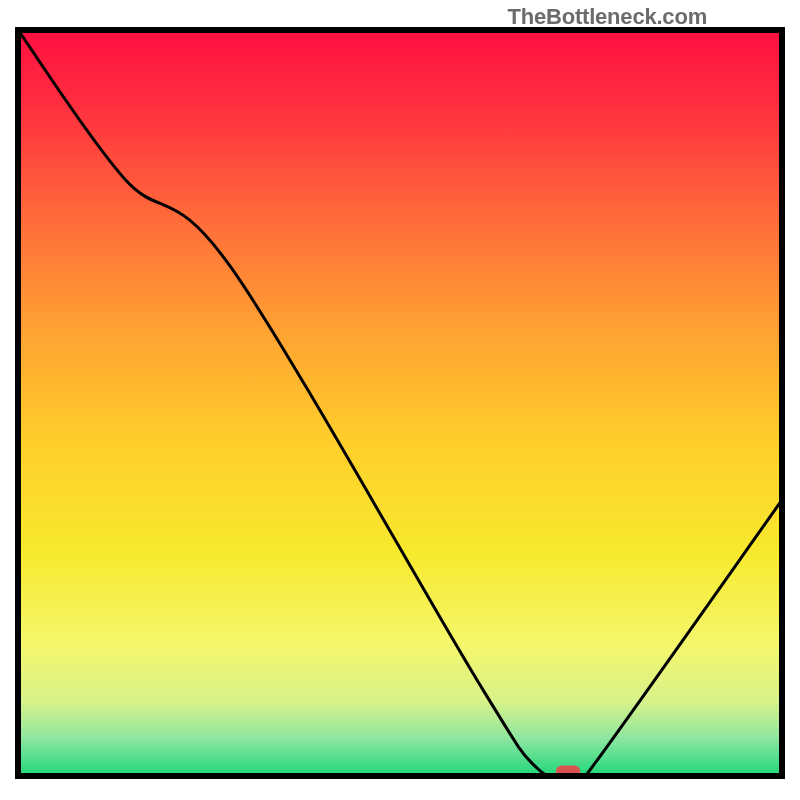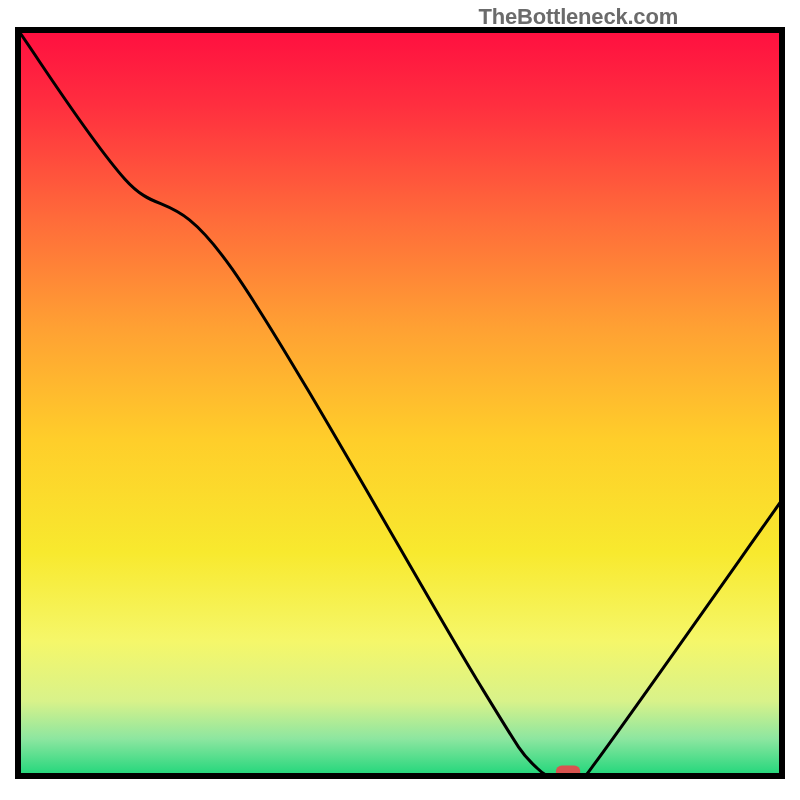--- a/index.html
+++ b/index.html
@@ -8,20 +8,21 @@
     width: 800px;
     height: 800px;
     background: #ffffff;
     font-family: Arial, Helvetica, sans-serif;
     overflow: hidden;
   }
   .stage {
     position: relative;
     width: 688px;
     height: 800px;
+    padding-left: 29px;
   }
   .watermark {
     position: absolute;
     top: 4px;
     right: 10px;
     font-size: 22px;
     font-weight: 600;
     color: #6b6b6b;
     letter-spacing: -0.2px;
   }

